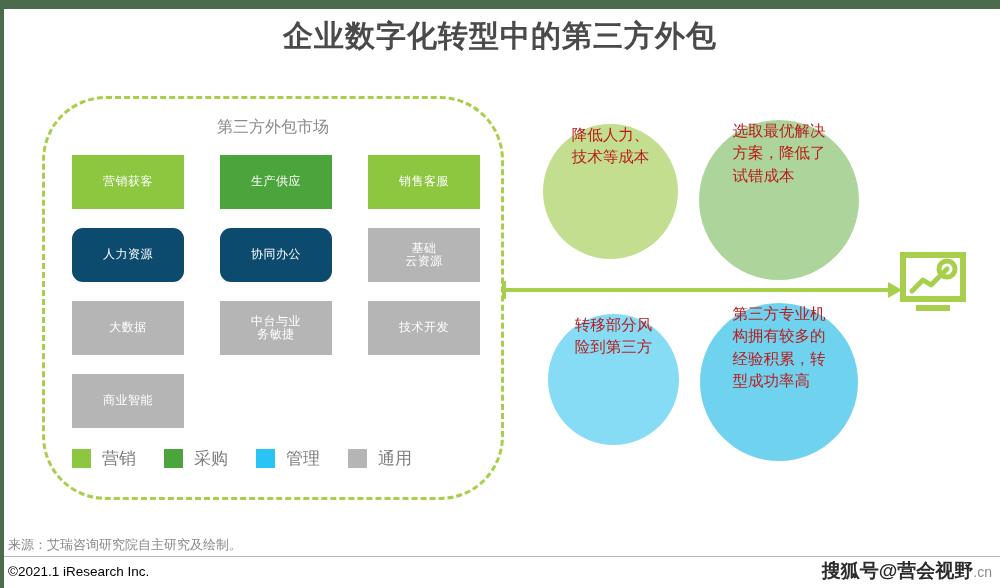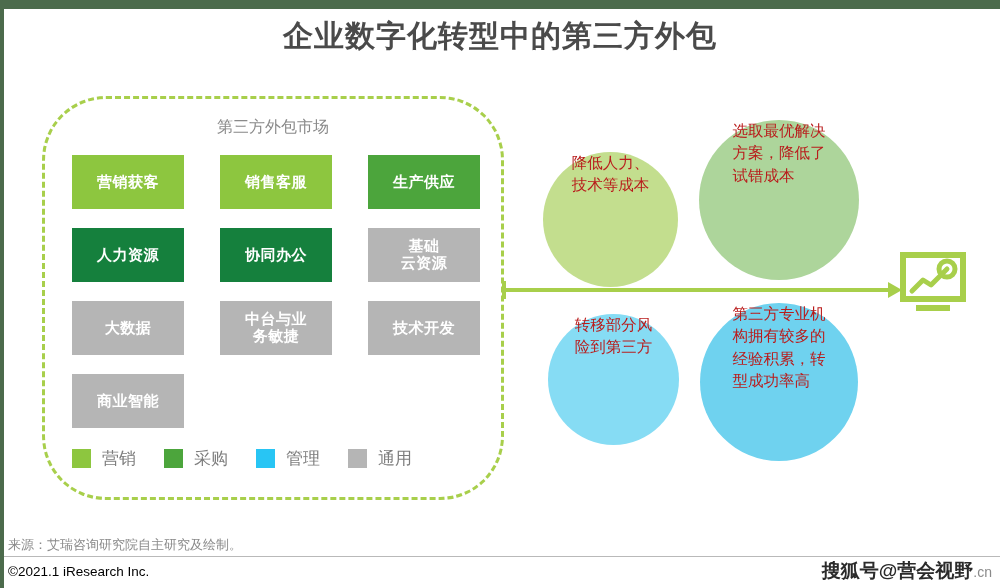--- a/index.html
+++ b/index.html
@@ -82,28 +82,27 @@
     grid-column-gap: 36px;
     grid-row-gap: 19px;
   }
   .cell {
     height: 54px;
     display: flex;
     align-items: center;
     justify-content: center;
     text-align: center;
     color: #ffffff;
-    font-size: 15px;
+    font-size: 12px;
     line-height: 1.12;
     letter-spacing: 0.5px;
-    font-weight: bold;
   }
   .cell.c-marketing { background: #8dc63f; }
   .cell.c-procure   { background: #4ca53c; }
-  .cell.c-manage    { background: #15803d; }
+  .cell.c-manage    { background: #0c4a6e; border-radius: 11px; }
   .cell.c-general   { background: #b5b5b5; }
 
   
   .legend {
     position: absolute;
     left: 72px;
     top: 447px;
     width: 410px;
     display: flex;
     align-items: center;
@@ -132,21 +131,21 @@
     align-items: flex-start;
     justify-content: center;
     text-align: left;
     color: #b91c1c;
     font-size: 15.5px;
     line-height: 1.45;
     box-sizing: border-box;
   }
   .circle .ctext { display: block; padding: 0 6px; }
 
-  .circle-1 { left: 543px; top: 152px; width: 135px; height: 135px; background: #c3de8e; font-family: Liberation Serif, serif; }
+  .circle-1 { left: 543px; top: 124px; width: 135px; height: 135px; background: #c3de8e; font-family: Liberation Serif, serif; }
   .circle-2 { left: 699px; top: 120px; width: 160px; height: 160px; background: #add59b; }
   .circle-3 { left: 548px; top: 314px; width: 131px; height: 131px; background: #86dcf4; }
   .circle-4 { left: 700px; top: 303px; width: 158px; height: 158px; background: #6fd2ef; }
 
   
   .arrow-line {
     position: absolute;
     left: 502px;
     top: 288px;
     width: 390px;
@@ -237,25 +236,25 @@
 
   <div class="title">企业数字化转型中的第三方外包</div>
 
   <div class="market-box"></div>
   <div class="market-label">第三方外包市场</div>
 
   <div class="grid">
     <div class="cell c-marketing">
         <span>营销获客</span>
       </div>
+    <div class="cell c-procure">
+        <span>生产供应</span>
+      </div>
     <div class="cell c-marketing">
         <span>销售客服</span>
-      </div>
-    <div class="cell c-procure">
-        <span>生产供应</span>
       </div>
 
     <div class="cell c-manage">
         <span>人力资源</span>
       </div>
     <div class="cell c-manage">
         <span>协同办公</span>
       </div>
 
     <div class="cell c-general">

